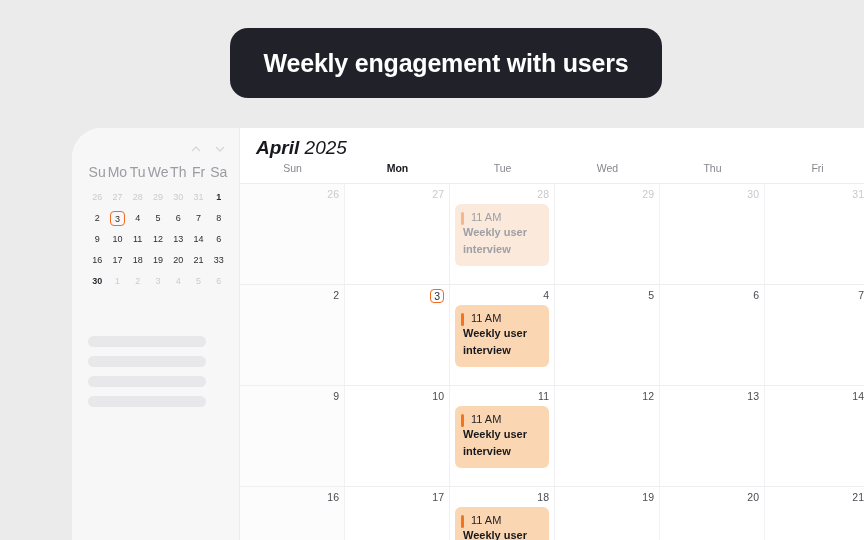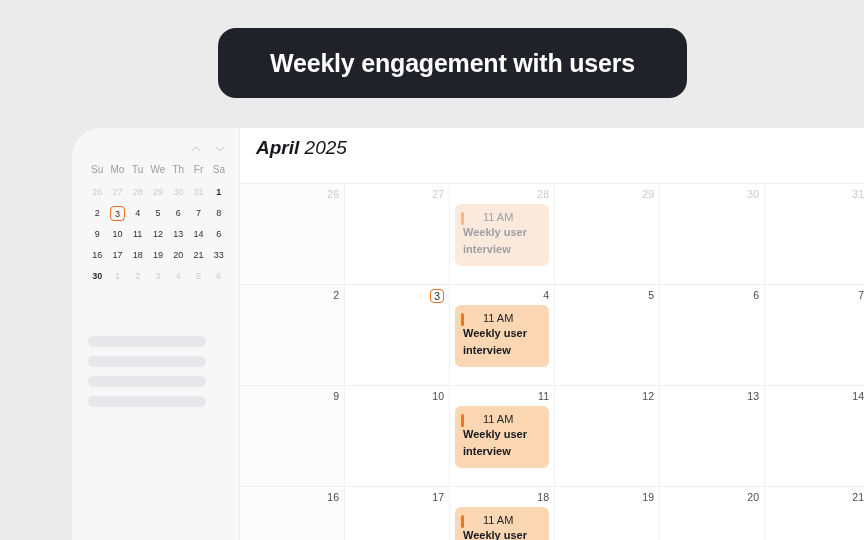--- a/index.html
+++ b/index.html
@@ -11,23 +11,23 @@
     height: 540px;
     overflow: hidden;
     background: #ebebeb;
     font-family: "Liberation Sans", sans-serif;
     -webkit-font-smoothing: antialiased;
   }
 
   
   #banner {
     position: absolute;
-    left: 218px;
+    left: 230px;
     top: 28px;
-    width: 469px;
+    width: 432px;
     height: 70px;
     background: #212229;
     border-radius: 18px;
     display: flex;
     align-items: center;
     justify-content: center;
     box-sizing: border-box;
   }
   #banner-text {
     color: #ffffff;
@@ -78,21 +78,21 @@
     left: 15px;
     top: 36px;
     width: 142px;
   }
   #mini-cal table {
     border-collapse: collapse;
     width: 142px;
     table-layout: fixed;
   }
   #mini-cal th {
-    font-size: 10px;
+    font-size: 14px;
     font-weight: normal;
     color: #9b9ba1;
     padding: 0 0 7px 0;
     text-align: center;
   }
   #mini-cal td {
     font-size: 9px;
     color: #2c2d33;
     text-align: center;
     height: 21px;
@@ -223,21 +223,20 @@
     width: 3px;
     height: 13px;
     background: #f5731d;
     border-radius: 2px;
   }
   .event .etime {
     font-size: 11px;
     color: #232429;
     line-height: 14px;
     padding-left: 8px;
-    margin-left: 12px;
   }
   .event .etitle {
     font-size: 11px;
     font-weight: bold;
     color: #17181d;
     line-height: 17px;
     margin-top: 0;
   }
   .event.faded {
     background: #fbeadb;
@@ -340,20 +339,28 @@
         <div class="skel"></div>
       </div>
   </div>
 
   <div id="main">
 
     <div id="cal-title">
       <span class="month">April</span><span>&nbsp;</span><span class="year">2025</span>
     </div>
 
+    <div id="weekday-row">
+        <div class="weekday">Sun</div>
+        <div class="weekday accent">Mon</div>
+        <div class="weekday">Tue</div>
+        <div class="weekday">Wed</div>
+        <div class="weekday">Thu</div>
+        <div class="weekday">Fri</div>
+      </div>
 
     <div id="grid">
         <div class="week-row">
           <div class="day-cell out weekend">
             <div class="day-num">26</div>
           </div>
           <div class="day-cell out">
             <div class="day-num">27</div>
           </div>
           <div class="day-cell out">

